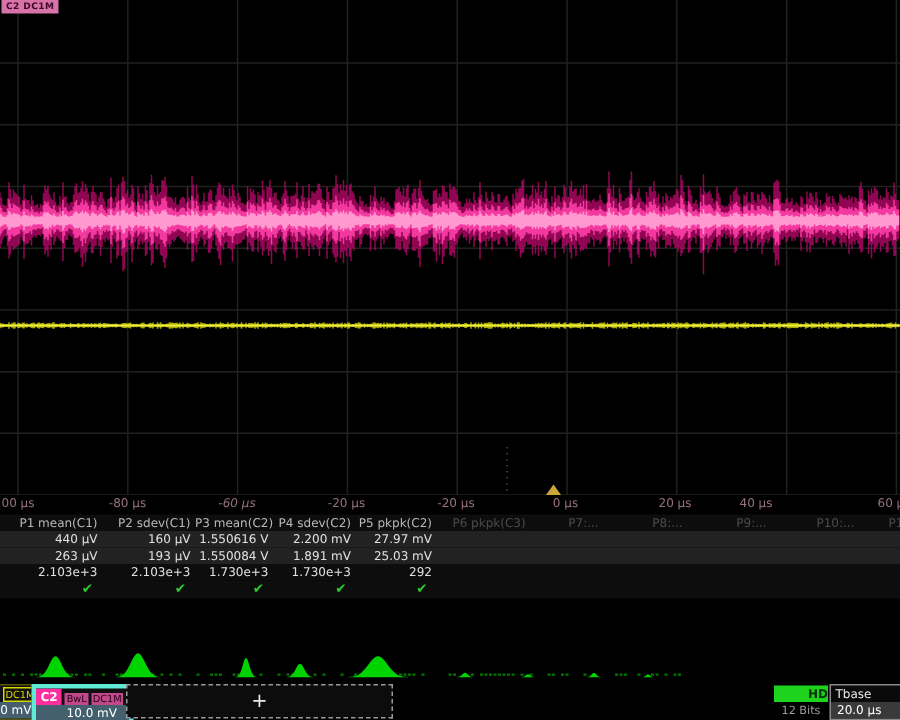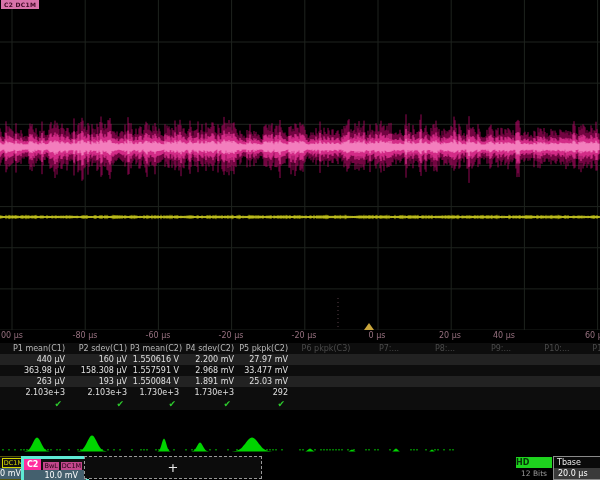--- a/index.html
+++ b/index.html
@@ -34,21 +34,21 @@
   #c1-box .chip{display:inline-block;border:1px solid #d6d600;color:#d6d600;font-size:6.5px;
      line-height:8px;padding:0 1px;margin-top:1px;float:right;margin-right:4px;}
   #c2-box{left:21px;width:62px;border:3px solid #5eead4;}
   #c2-badge{display:inline-block;background:#ff2d9e;color:#fff;font-size:8px;font-weight:bold;
      padding:0 3px;height:11px;line-height:11px;vertical-align:top;}
   .c2chip{display:inline-block;background:#c2478b;color:#230415;font-size:6.5px;line-height:8px;
      padding:0 1px;margin-left:2px;vertical-align:2px;}
   #add-box{left:84px;width:176px;height:21px;border:1px dashed #9a9a9a;background:#0c0c0c;
      color:#e8e8e8;font-size:13px;text-align:center;line-height:21px;}
   #hd-badge{position:absolute;left:516px;top:2px;width:36px;height:11px;background:#1ed31e;
-     color:#063309;font-weight:bold;font-size:8px;text-align:left;line-height:11px;}
+     color:#063309;font-weight:bold;font-size:8px;text-align:right;line-height:11px;}
   #hd-bits{position:absolute;left:516px;top:14px;width:36px;color:#9a9a9a;font-size:7.5px;text-align:center;}
   #tbase-box{left:553px;width:90px;border:1px solid #8a8a8a;background:#0a0a0a;}
   #tbase-box .desc-head{color:#eaeaea;font-size:8px;padding-left:3px;text-align:left;}
   #tbase-box .desc-val{background:#3a3a3a;text-align:left;padding-left:4px;}
 </style>
 </head>
 <body>
 
 <div id="screen">
 
@@ -77,21 +77,21 @@
       <line x1="0" y1="217" x2="600" y2="217" stroke="#f0f040" stroke-width="1.2"></line>
       <line x1="338" y1="298" x2="338" y2="330" stroke="#584049" stroke-dasharray="1,3"></line>
       <polygon points="369,323 364,330 374,330" fill="#caa63c"></polygon>
     </svg>
 
   <div id="annotation-badge">C2 DC1M</div>
 
   <div id="time-axis">
       <span class="axis-label" style="left: 12px;">00 µs</span>
       <span class="axis-label" style="left: 85px;">-80 µs</span>
-      <span class="axis-label" style="left: 158px;">-60 µs</span>
+      <span class="axis-label" style="left: 158px; font-style: italic;">-60 µs</span>
       <span class="axis-label" style="left: 231px;">-20 µs</span>
       <span class="axis-label" style="left: 304px;">-20 µs</span>
       <span class="axis-label" style="left: 377px;">0 µs</span>
       <span class="axis-label" style="left: 450px;">20 µs</span>
       <span class="axis-label" style="left: 504px;">40 µs</span>
       <span class="axis-label" style="left: 596px;">60 µs</span>
     </div>
 
   <div id="measure-table">
       <div class="trow">
@@ -106,33 +106,20 @@
         <span class="cell hdr hdr-dim">P9:...</span>
         <span class="cell hdr hdr-dim">P10:...</span>
         <span class="cell hdr hdr-dim">P11:...</span>
       </div>
       <div class="trow stripe">
         <span class="cell">440 µV</span>
         <span class="cell">160 µV</span>
         <span class="cell">1.550616 V</span>
         <span class="cell">2.200 mV</span>
         <span class="cell">27.97 mV</span>
-        <span class="cell"></span>
-        <span class="cell"></span>
-        <span class="cell"></span>
-        <span class="cell"></span>
-        <span class="cell"></span>
-        <span class="cell"></span>
-      </div>
-      <div class="trow">
-        <span class="cell">363.98 µV</span>
-        <span class="cell">158.308 µV</span>
-        <span class="cell">1.557591 V</span>
-        <span class="cell">2.968 mV</span>
-        <span class="cell">33.477 mV</span>
         <span class="cell"></span>
         <span class="cell"></span>
         <span class="cell"></span>
         <span class="cell"></span>
         <span class="cell"></span>
         <span class="cell"></span>
       </div>
       <div class="trow stripe">
         <span class="cell">263 µV</span>
         <span class="cell">193 µV</span>

